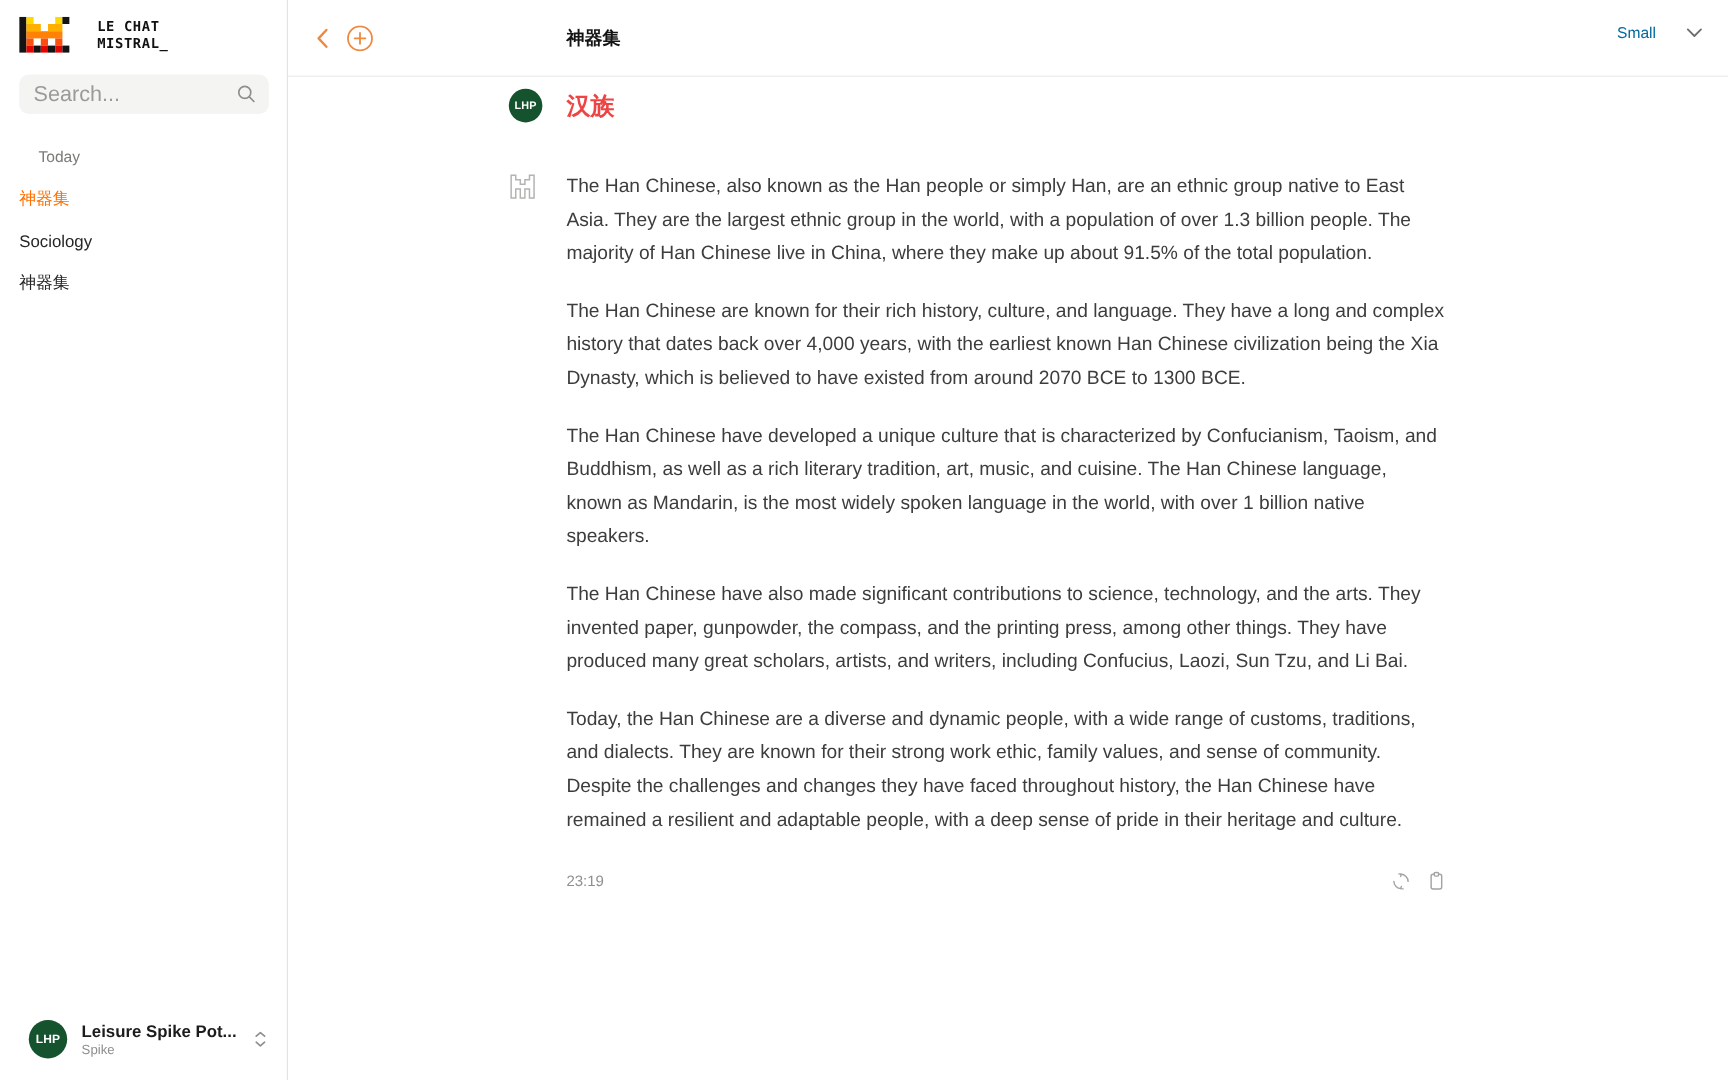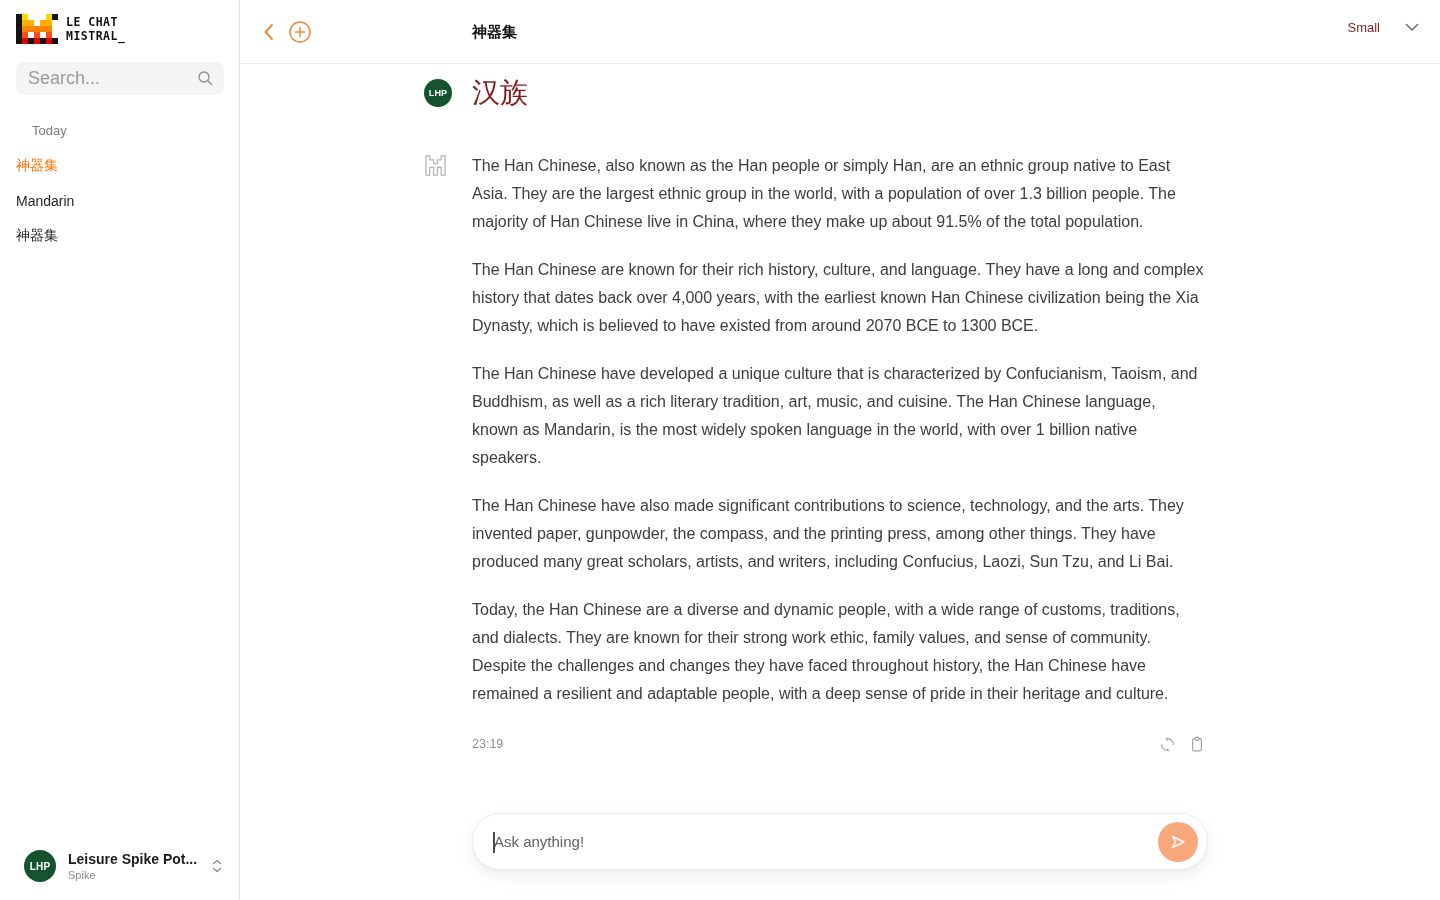--- a/index.html
+++ b/index.html
@@ -11,21 +11,21 @@
     display: flex;
   }
 
   
   .sidebar {
     width: 240px; height: 900px; flex: 0 0 240px;
     border-right: 1px solid #e4e4e2;
     display: flex; flex-direction: column;
     position: relative;
   }
-  .brand { display: flex; align-items: center; gap: 8px; padding: 14px 16px 10px 16px; }
+  .brand { display: flex; align-items: center; gap: 23px; padding: 14px 16px 10px 16px; }
   .brand-text {
     font-family: "DejaVu Sans Mono", monospace;
     font-weight: bold; font-size: 11.5px; line-height: 14px;
     letter-spacing: 0.5px; color: #111;
     white-space: pre;
   }
   .search-box {
     margin: 8px 16px 0 16px; position: relative;
   }
   .search-box input {
@@ -70,30 +70,30 @@
     position: relative;
     display: flex; align-items: center;
   }
   .hdr-back { position: absolute; left: 16px; top: 20px; width: 24px; height: 24px; cursor: pointer; display:flex; align-items:center; justify-content:center;}
   .hdr-new { position: absolute; left: 49px; top: 21px; width: 22px; height: 22px; cursor: pointer; }
   .hdr-title { position: absolute; left: 232px; top: 23px; font-size: 15px; font-weight: bold; color: #141414; }
   .hdr-model {
     position: absolute; right: 21px; top: 20px;
     display: flex; align-items: center; gap: 25px; cursor: pointer;
   }
-  .hdr-model-label { font-size: 13px; color: #7f1d1d; margin-left: 36px; }
+  .hdr-model-label { font-size: 13px; color: #0369a1; margin-left: 36px; }
 
   .chat-scroll { flex: 1; overflow-y: auto; position: relative; }
   .thread { margin-left: 184px; width: 780px; padding-top: 10px; }
 
   .msg-row { display: flex; }
   .gutter { width: 48px; flex: 0 0 48px; }
   .msg-user { margin-top: 0; align-items: center; }
   .msg-user .avatar { width: 28px; height: 28px; flex-basis: 28px; font-size: 9px; }
-  .msg-user-title { font-size: 28px; font-weight: normal; color: #7f1d1d; }
+  .msg-user-title { font-size: 20px; font-weight: bold; color: #ef4444; }
 
   .msg-assistant { margin-top: 40px; justify-content: flex-end; }
   .assistant-icon { margin-top: 3px; }
   .msg-body { width: 732px; }
   .msg-body p {
     font-size: 16px; line-height: 28px; color: #3d3d3d;
     margin-bottom: 20px;
   }
   .msg-footer {
     width: 732px; margin-left: 48px; margin-top: 8px;
@@ -161,21 +161,21 @@
     <svg class="search-icon" width="17" height="17" viewBox="0 0 17 17">
       <circle cx="7" cy="7" r="5" fill="none" stroke="#8f8f8c" stroke-width="1.4"></circle>
       <line x1="10.8" y1="10.8" x2="14.6" y2="14.6" stroke="#8f8f8c" stroke-width="1.4" stroke-linecap="round"></line>
     </svg>
   </div>
 
   <div class="section-label">Today</div>
 
   <nav class="side-items">
     <div class="side-item active">神器集</div>
-    <div class="side-item">Mandarin</div>
+    <div class="side-item">Sociology</div>
     <div class="side-item">神器集</div>
   </nav>
 
   <div class="sidebar-footer">
     <div class="avatar">LHP</div>
     <div class="user-meta">
       <div class="user-name">Leisure Spike Pot...</div>
       <div class="user-sub">Spike</div>
     </div>
     <svg width="12" height="16" viewBox="0 0 12 16">
@@ -250,25 +250,14 @@
               <rect x="2.6" y="2.6" width="8.8" height="12.2" rx="1.6" fill="#fff" stroke="#a3a3a0" stroke-width="1.2"></rect>
               <rect x="5.2" y="1.1" width="3.6" height="3" rx="0.9" fill="#fff" stroke="#a3a3a0" stroke-width="1.2"></rect>
             </svg>
           </span>
         </div>
       </div>
 
     </div>
   </div>
 
-  <div class="composer-wrap">
-    <div class="composer">
-      <span class="caret"></span>
-      <input type="text" placeholder="Ask anything!" style="">
-      <button class="send-btn">
-        <svg width="20" height="20" viewBox="0 0 20 20">
-          <path d="M4.5 4.5 L16 10 L4.5 15.5 L7.5 10 Z" fill="none" stroke="#ffffff" stroke-width="1.4" stroke-linejoin="round"></path>
-        </svg>
-      </button>
-    </div>
-  </div>
 
 </main>
 
 </body></html>

